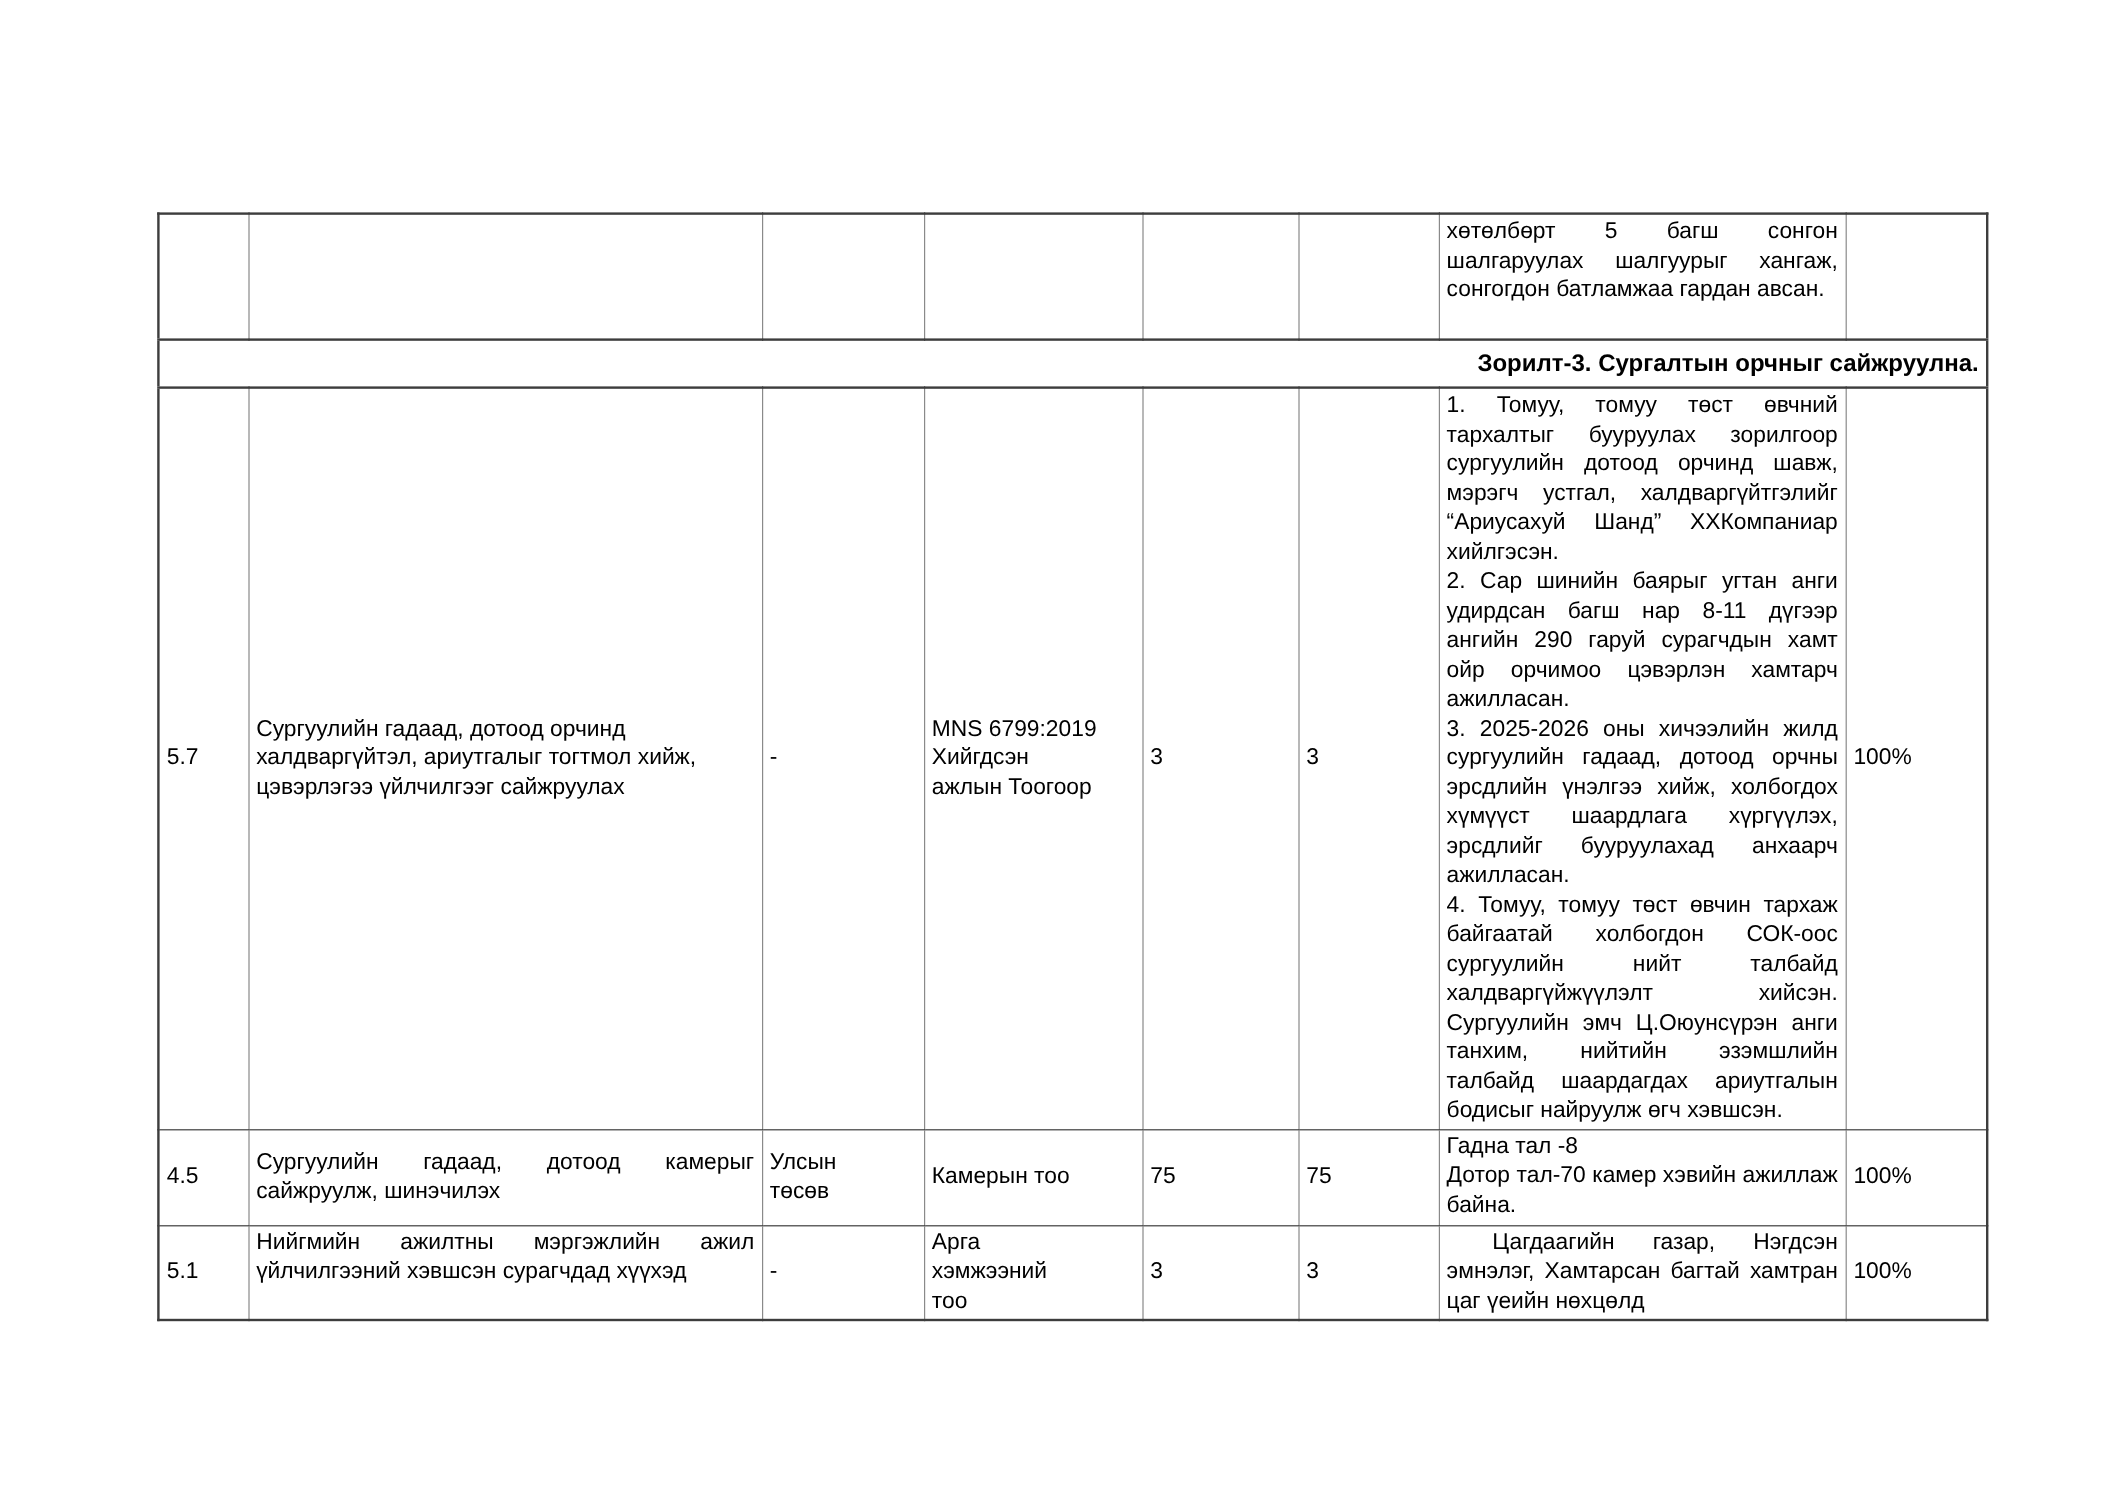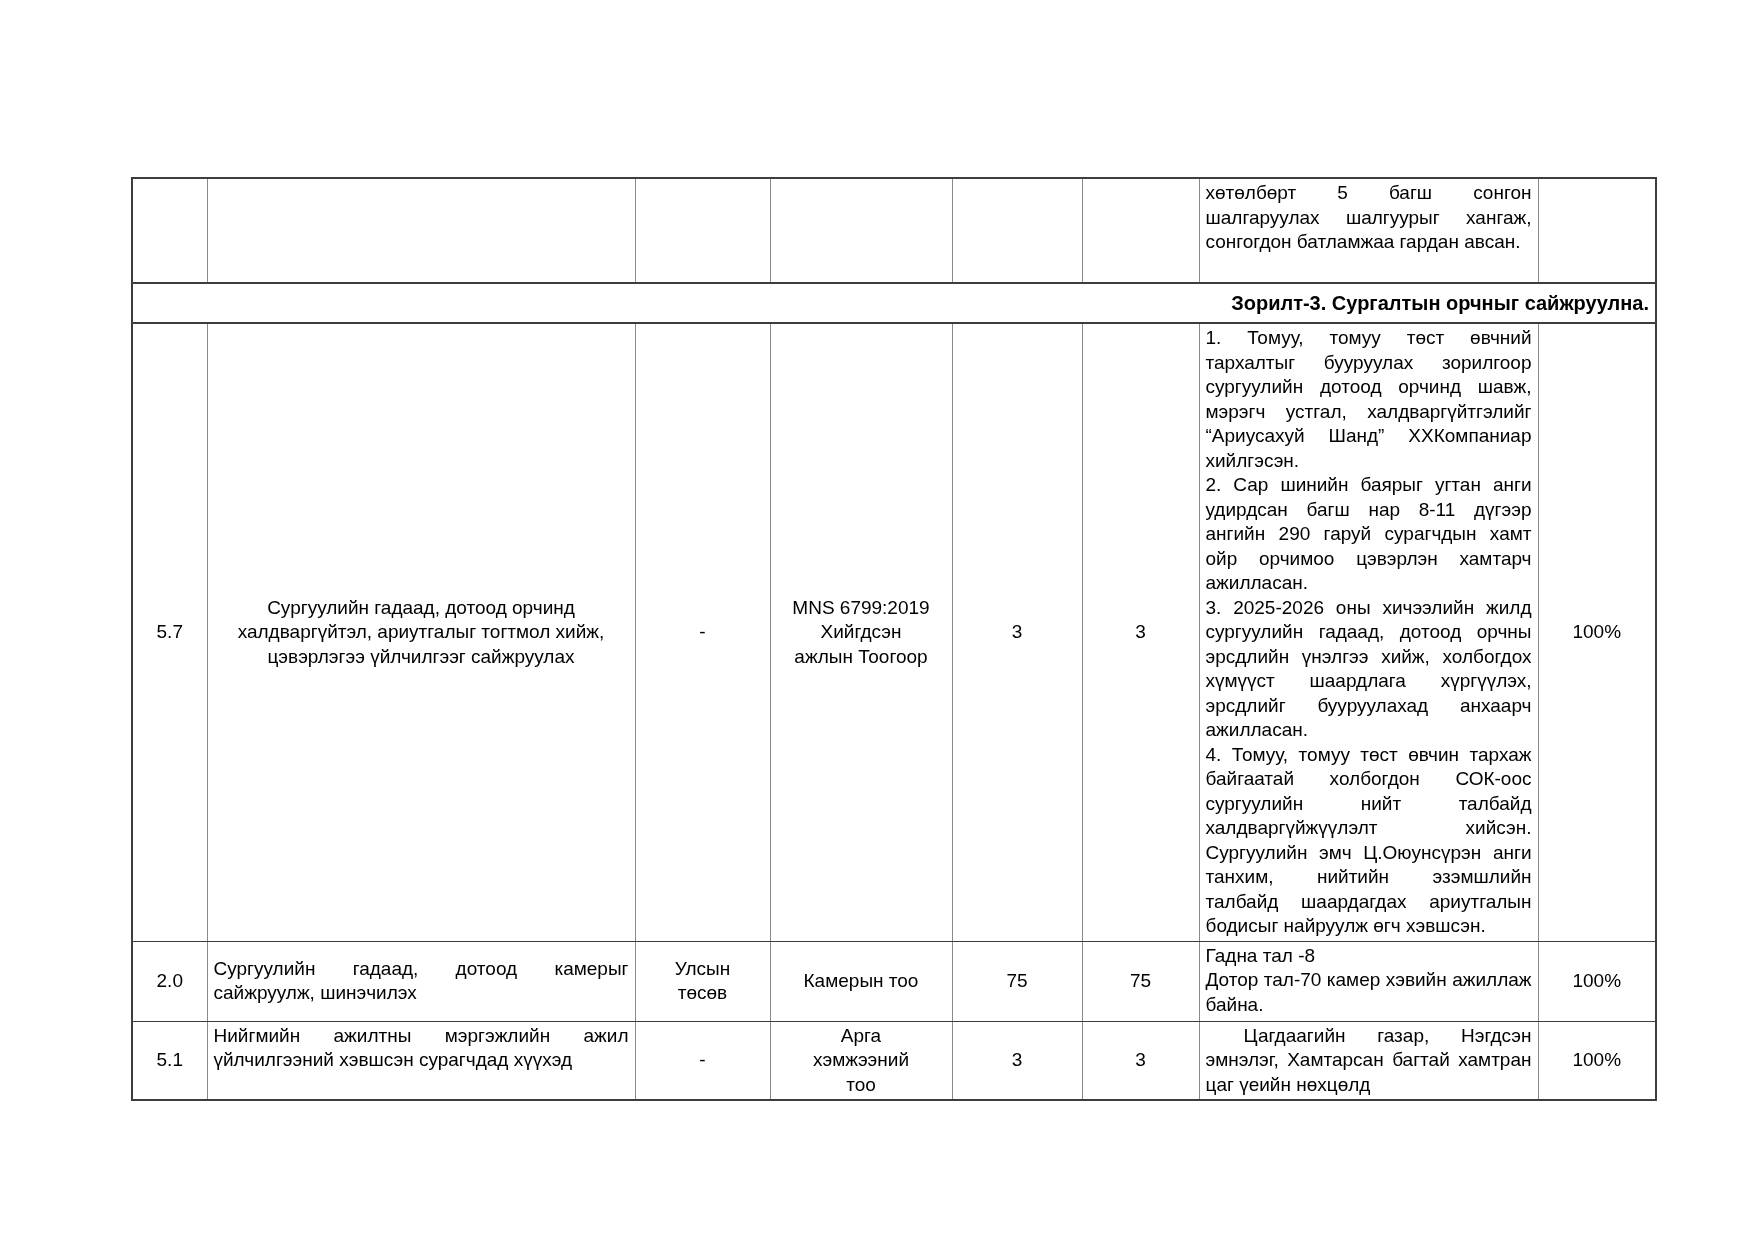--- a/index.html
+++ b/index.html
@@ -17,21 +17,21 @@
     border:2px solid #3d3d3d;
   }
   td {
     border-left:1px solid #8a8a8a; border-right:1px solid #8a8a8a;
     border-top:1px solid #3d3d3d; border-bottom:1px solid #3d3d3d;
     vertical-align:middle;
     padding:2px 6px;
     line-height:24.5px;
     overflow:hidden;
   }
-  .c-center { text-align:center; }
+  .c-center { }
   .c-just { text-align:justify; }
   .va-top { vertical-align:top; }
   .pre { white-space:pre-line; }
   .indent { text-indent:38px;margin-left:21px; }
   tr.section-header-row td {
     border-top:2px solid #3d3d3d; border-bottom:2px solid #3d3d3d;
     text-align:right; font-weight:bold; font-size:20px;
   }
   tr.carryover-row { height:105px; }
   tr.section-header-row { height:40px; }
@@ -83,21 +83,21 @@
           <td class="c-center">3</td>
           <td class="c-center">3</td>
           <td class="c-just va-top pre">1. Томуу, томуу төст өвчний тархалтыг бууруулах зорилгоор сургуулийн дотоод орчинд шавж, мэрэгч устгал, халдваргүйтгэлийг “Ариусахуй Шанд” ХХКомпаниар хийлгэсэн.
 2. Сар шинийн баярыг угтан анги удирдсан багш нар 8-11 дүгээр ангийн 290 гаруй сурагчдын хамт ойр орчимоо цэвэрлэн хамтарч ажилласан.
 3. 2025-2026 оны хичээлийн жилд сургуулийн гадаад, дотоод орчны эрсдлийн үнэлгээ хийж, холбогдох хүмүүст шаардлага хүргүүлэх, эрсдлийг бууруулахад анхаарч ажилласан.
 4. Томуу, томуу төст өвчин тархаж байгаатай холбогдон СОК-оос сургуулийн нийт талбайд халдваргүйжүүлэлт хийсэн. Сургуулийн эмч Ц.Оюунсүрэн анги танхим, нийтийн эзэмшлийн талбайд шаардагдах ариутгалын бодисыг найруулж өгч хэвшсэн.</td>
           <td class="c-center">100%</td>
         </tr>
 
         <tr class="row-3-2">
-          <td class="c-center">2.0</td>
+          <td class="c-center">4.5</td>
           <td class="c-just">Сургуулийн гадаад, дотоод камерыг сайжруулж, шинэчилэх</td>
           <td class="c-center pre">Улсын
 төсөв</td>
           <td class="c-center">Камерын тоо</td>
           <td class="c-center">75</td>
           <td class="c-center">75</td>
           <td class="c-just va-top pre">Гадна тал -8
 Дотор тал-70 камер хэвийн ажиллаж байна.</td>
           <td class="c-center">100%</td>
         </tr>

